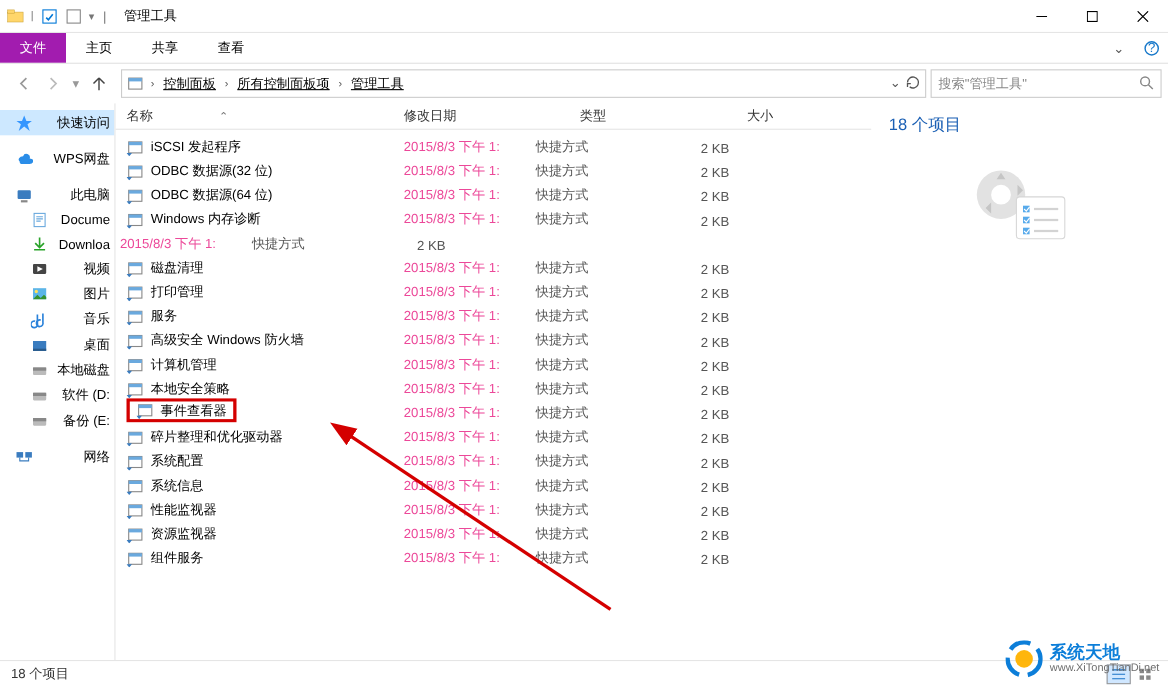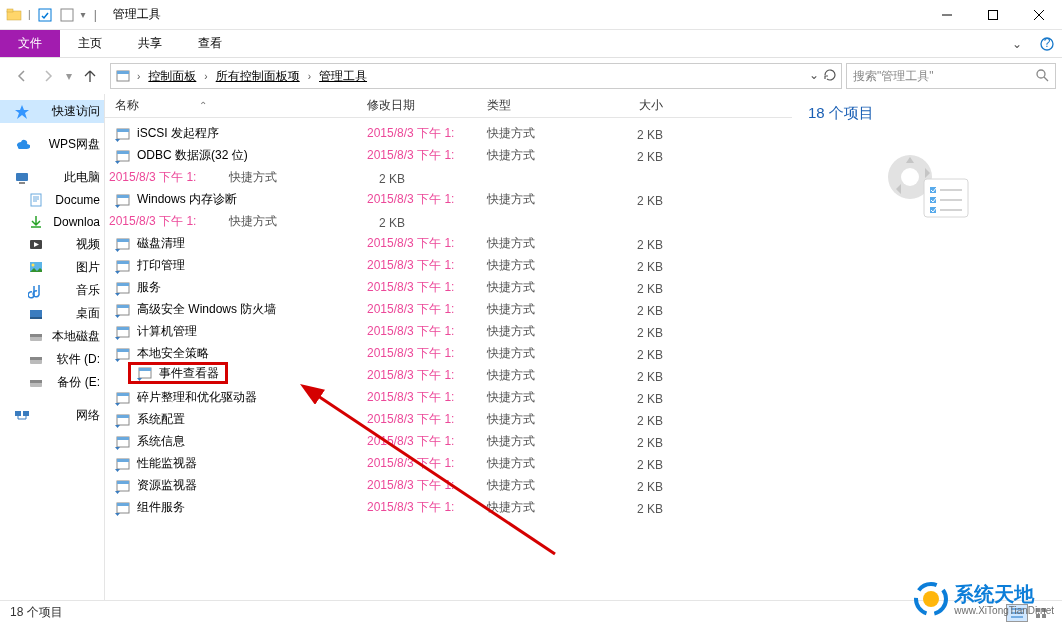--- a/index.html
+++ b/index.html
@@ -43,21 +43,21 @@
 .tree-item.selected { background: #cde8ff; }
 .tree-icon { width: 16px; height: 16px; flex-shrink: 0; display:inline-flex; align-items:center; justify-content:center; }
 .tree-indent { padding-left: 28px; }
 .tree-group-gap { height: 10px; }
 
 .content { flex: 1; display: flex; }
 .listpane { flex: 1; position: relative; }
 .list-header { display: flex; border-bottom: 1px solid #e5e5e5; height: 24px; align-items: center; color: #333; }
 .col-name { width: 258px; padding-left: 10px; display:flex; align-items:center; gap:60px;}
 .col-date { width: 120px; padding-left: 4px; }
-.col-type { width: 120px; padding-left: 4px; }
+.col-type { width: 120px; padding-left: 4px; margin-left: 40px; }
 .col-size { width: 70px; text-align: right; padding-right: 10px; }
 .sort-caret { color:#777; font-size:10px; }
 
 .filelist { padding-top: 2px; position: relative; }
 .file-row { display: flex; height: 22px; align-items: flex-end; }
 .fcell-name { width: 258px; padding-left: 10px; display: flex; align-items: center; gap: 6px; white-space: nowrap; overflow: hidden; }
 .fcell-date { width: 120px; padding-left: 4px; color: #ec4899; margin-top: 28px; }
 .fcell-type { width: 120px; padding-left: 4px; color: #555; }
 .fcell-size { width: 70px; text-align: right; padding-right: 10px; color: #555; }
 .file-icon { width: 16px; height: 16px; flex-shrink: 0; display:inline-flex; align-items:center; justify-content:center; }
@@ -75,21 +75,21 @@
 .view-btn { width:22px; height:18px; border:1px solid transparent; display:flex; align-items:center; justify-content:center; color:#555; }
 .view-btn.active { border-color:#999; background:#d0e7ff; }
 
 
 .arrow-svg { position: absolute; top: 280px; left: 190px; pointer-events: none; }
 
 
 .watermark { position:absolute; right:8px; bottom:8px; display:flex; align-items:center; gap:6px; opacity:0.95; }
 .watermark .logo { width:34px; height:34px; }
 .watermark .txt { line-height:1.1; }
-.watermark .t1 { color:#0078d7; font-size:20px; font-weight:bold; }
+.watermark .t1 { color:#0078d7; font-size:16px; font-weight:bold; }
 .watermark .t2 { color:#666; font-size:10px; }
 
 </style>
 </head>
 <body>
 
 <div class="titlebar">
   <div class="titlebar-left">
     <span class="qat-icon">
         <svg viewBox="0 0 16 16">
@@ -357,20 +357,30 @@
                   <polygon points="0,13 5,13 2.5,16" fill="#3a7cbf"></polygon>
                 </svg>
               </span>
               <span>ODBC 数据源(32 位)</span>
             </div>
             <div class="fcell-date">2015/8/3 下午 1:</div>
             <div class="fcell-type">快捷方式</div>
             <div class="fcell-size">2 KB</div>
           </div>
           <div class="file-row">
+            <div class="fcell-name">
+              <span class="file-icon">
+                <svg viewBox="0 0 16 16">
+                  <rect x="2" y="3" width="12" height="10" fill="#fff" stroke="#888"></rect>
+                  <rect x="2" y="3" width="12" height="3" fill="#6aa9de"></rect>
+                  <polygon points="0,13 5,13 2.5,16" fill="#3a7cbf"></polygon>
+                </svg>
+              </span>
+              <span>ODBC 数据源(64 位)</span>
+            </div>
             <div class="fcell-date">2015/8/3 下午 1:</div>
             <div class="fcell-type">快捷方式</div>
             <div class="fcell-size">2 KB</div>
           </div>
           <div class="file-row">
             <div class="fcell-name">
               <span class="file-icon">
                 <svg viewBox="0 0 16 16">
                   <rect x="2" y="3" width="12" height="10" fill="#fff" stroke="#888"></rect>
                   <rect x="2" y="3" width="12" height="3" fill="#6aa9de"></rect>
@@ -473,21 +483,21 @@
                 </svg>
               </span>
               <span>本地安全策略</span>
             </div>
             <div class="fcell-date">2015/8/3 下午 1:</div>
             <div class="fcell-type">快捷方式</div>
             <div class="fcell-size">2 KB</div>
           </div>
           <div class="file-row">
             <div class="fcell-name">
-              <div style="border: 3px solid rgb(212, 0, 0); display: flex; align-items: center; gap: 6px; padding: 0px 6px; margin-left: 13px; height: 22px;">
+              <div style="border: 3px solid rgb(212, 0, 0); display: flex; align-items: center; gap: 6px; padding: 0px 6px; margin-left: 0; height: 22px;">
                 <span class="file-icon">
                   <svg viewBox="0 0 16 16">
                     <rect x="2" y="3" width="12" height="10" fill="#fff" stroke="#888"></rect>
                     <rect x="2" y="3" width="12" height="3" fill="#6aa9de"></rect>
                     <polygon points="0,13 5,13 2.5,16" fill="#3a7cbf"></polygon>
                   </svg>
                 </span>
                 <span>事件查看器</span>
               </div>
             </div>

